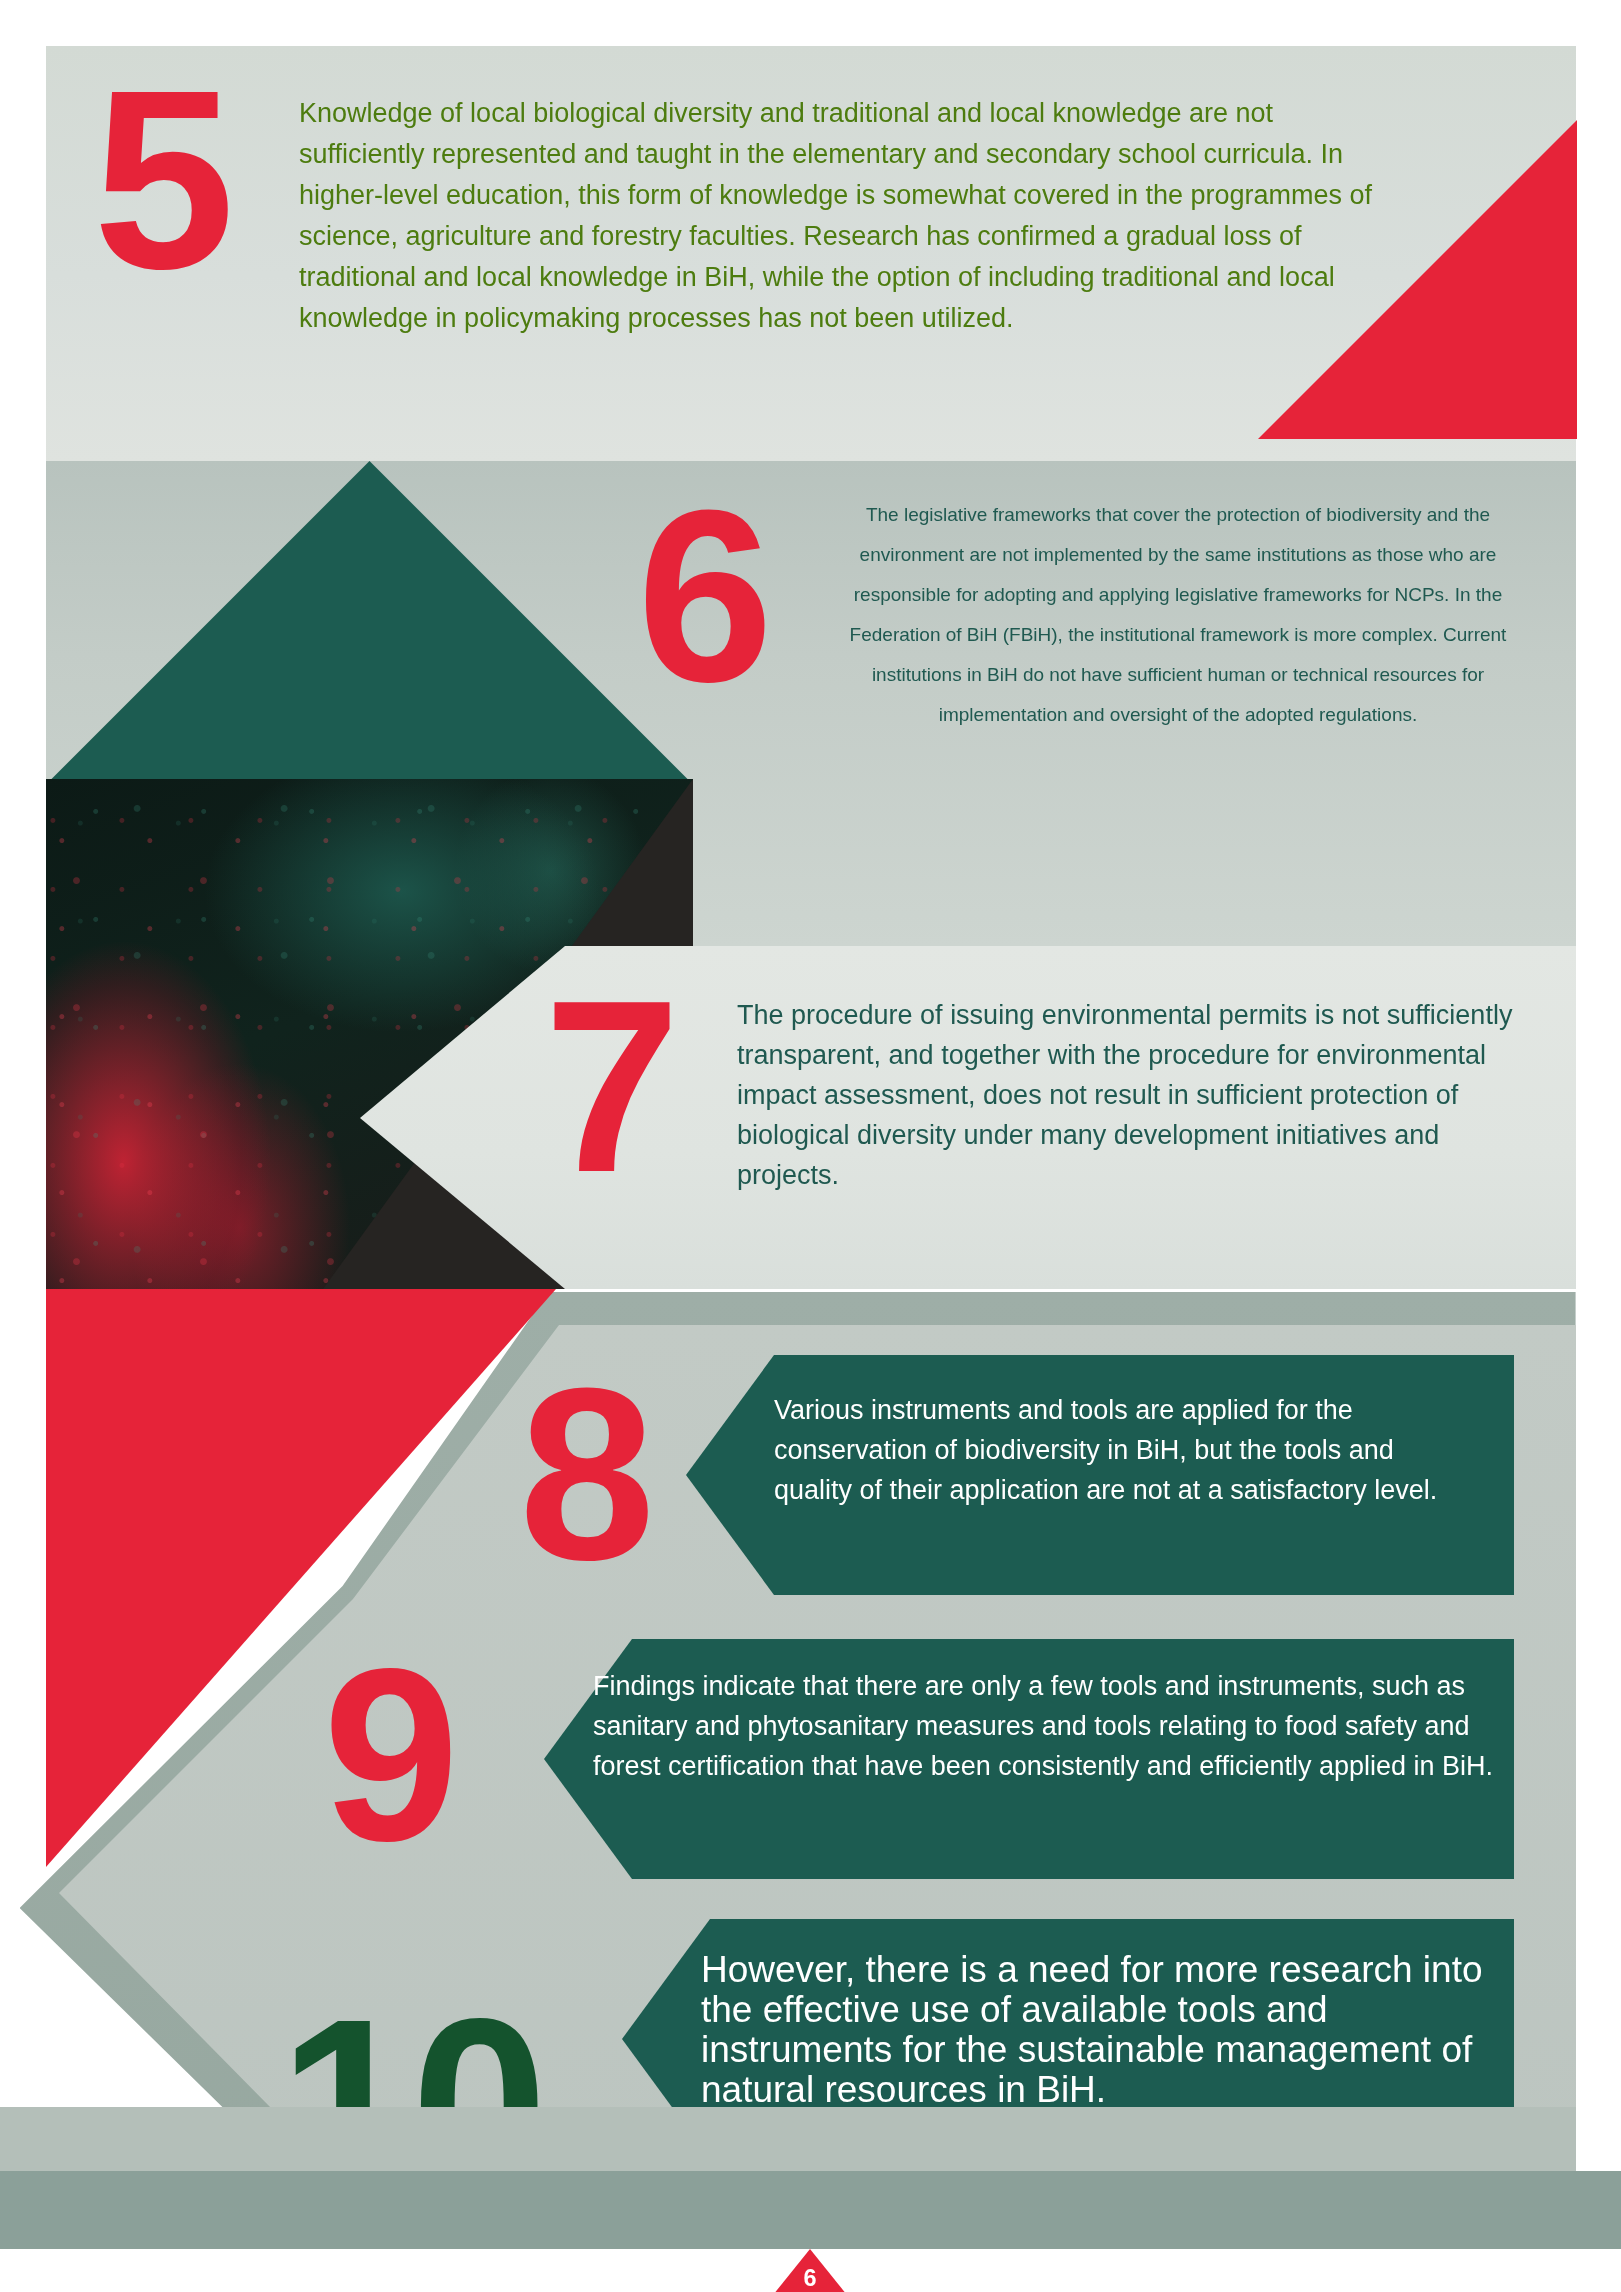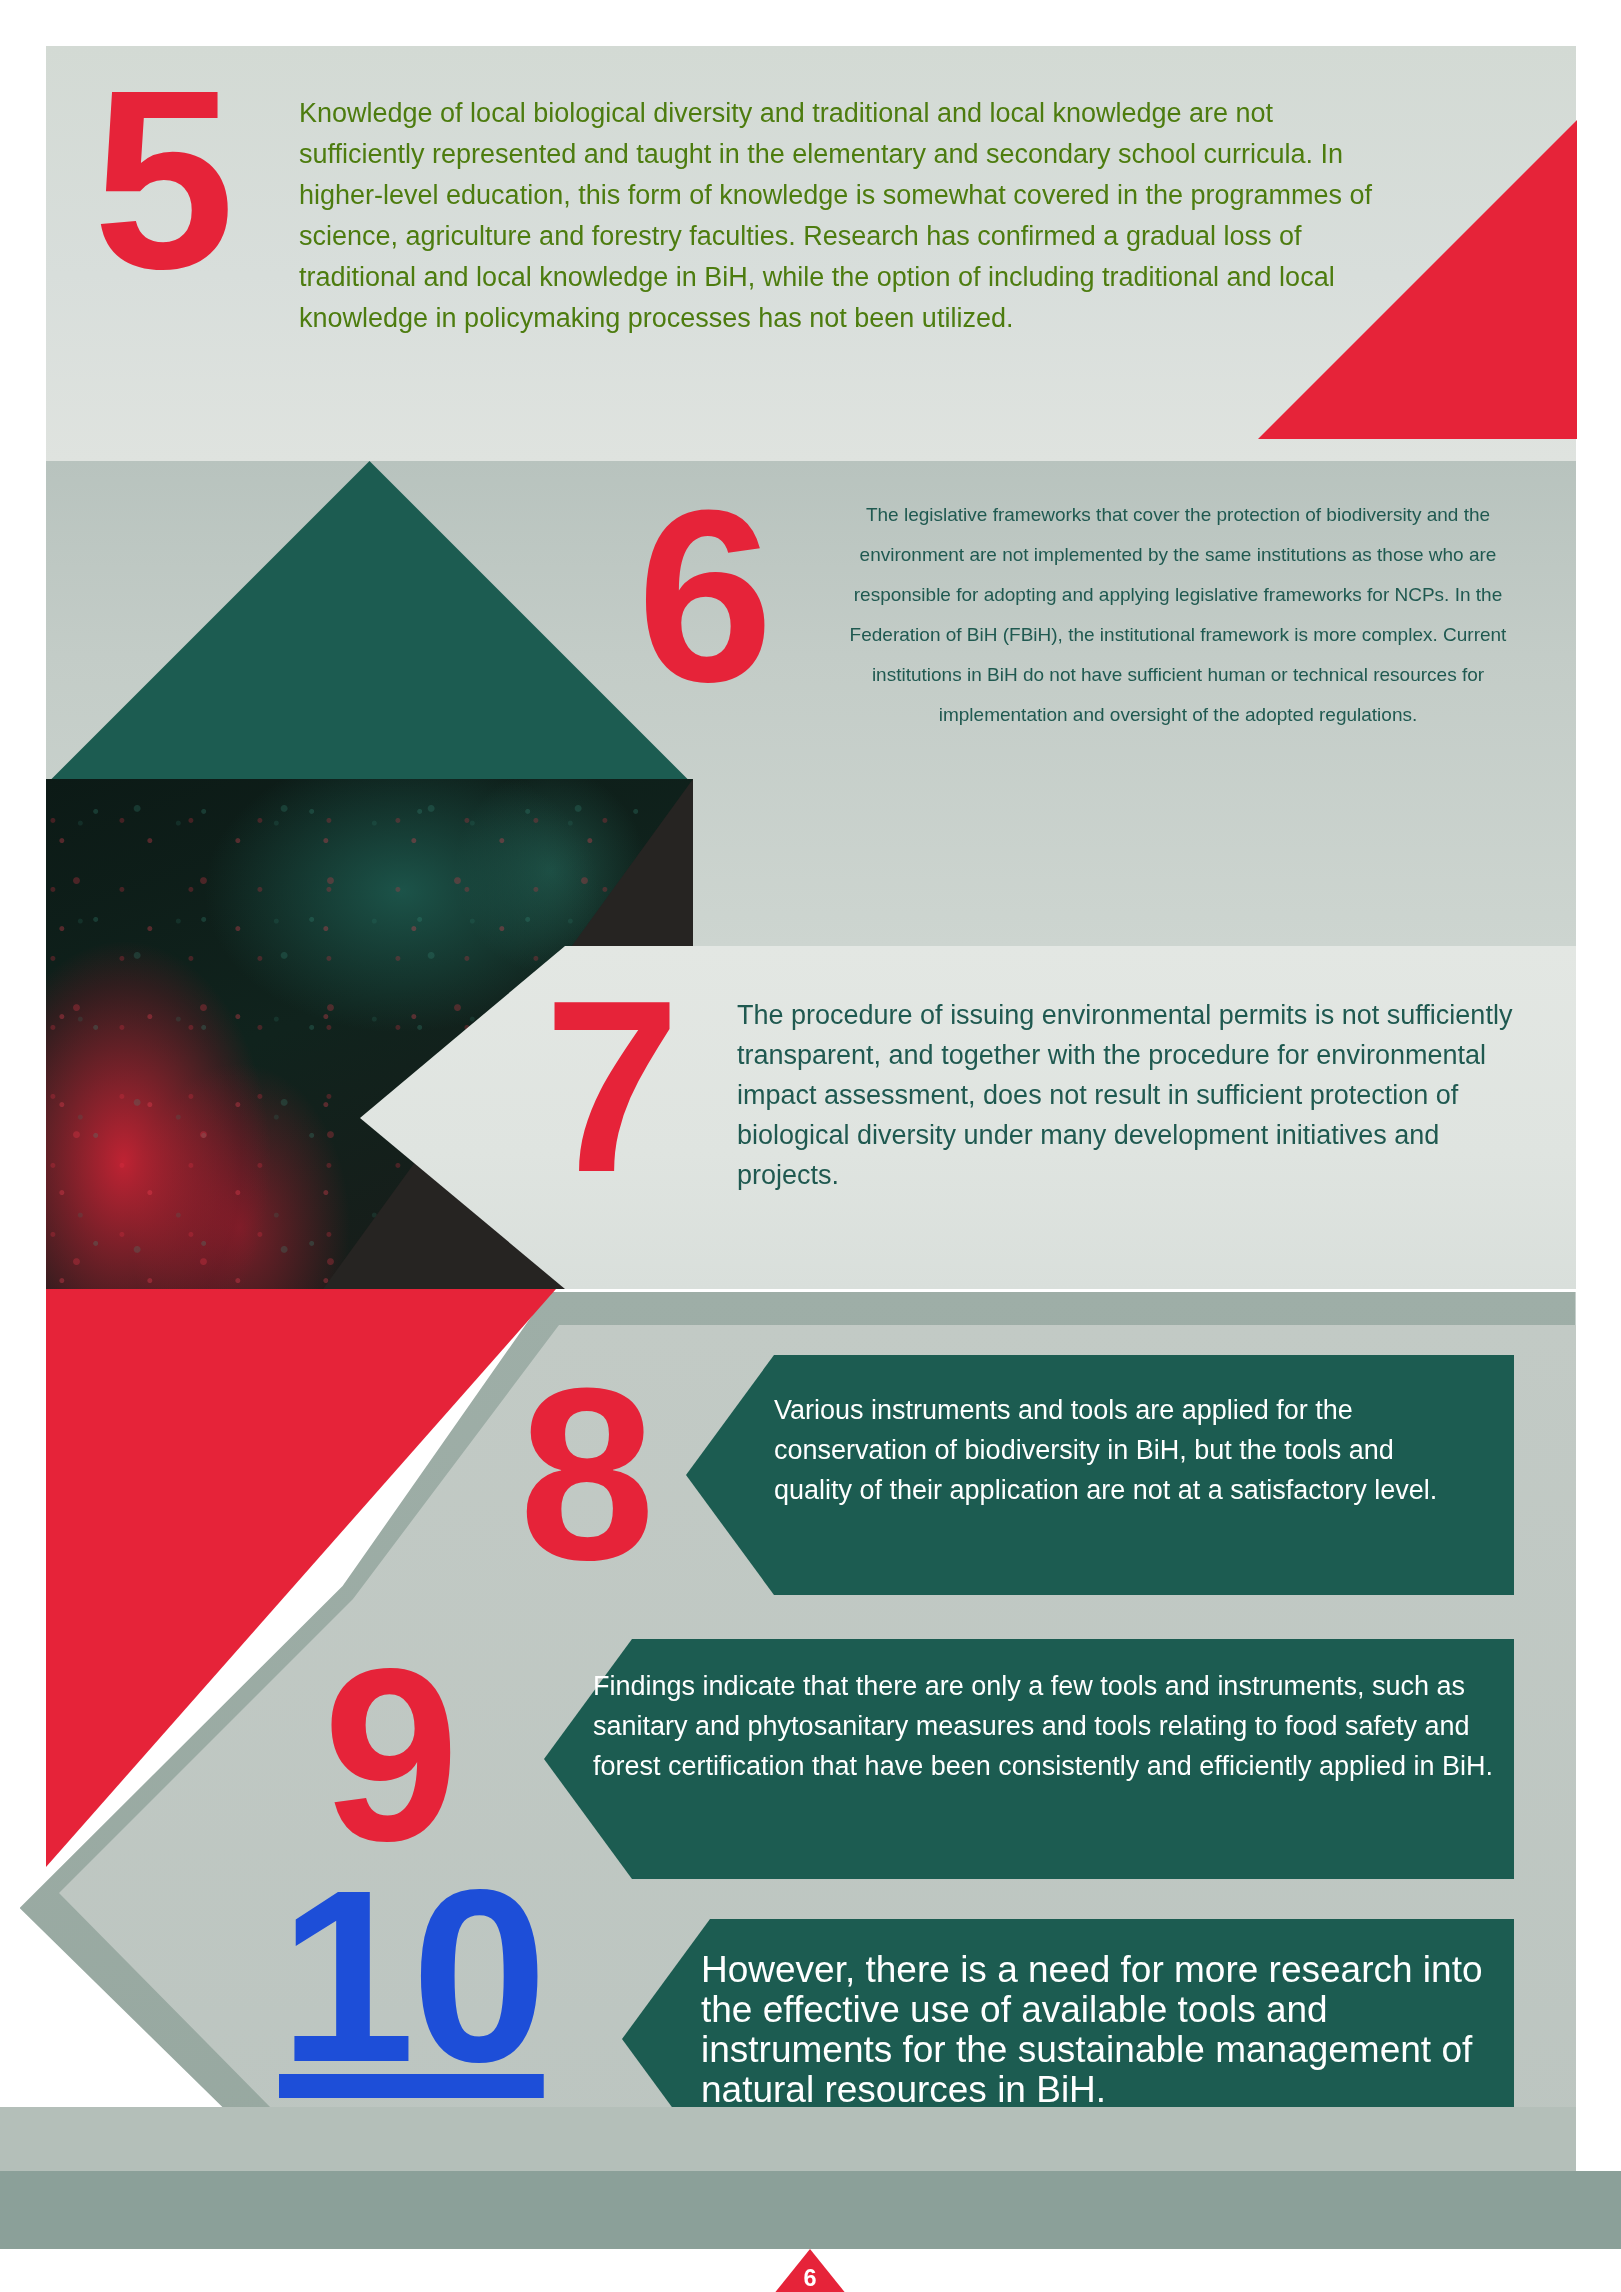--- a/index.html
+++ b/index.html
@@ -181,24 +181,24 @@
     margin-left: 20px;
   }
 
   
   #block10-box {
     left: 622px; top: 1919px; width: 892px; height: 240px;
     background: #1c5c51;
     clip-path: polygon(88px 0, 892px 0, 892px 240px, 88px 240px, 0 120px);
   }
   #block10-num {
-    left: 279px; top: 1860px;
-    font-size: 245px;
-    font-weight: 700;
-    color: #1d4ed8;
+    left: 279px; top: 1989px;
+    font-size: 245px;
+    font-weight: 700;
+    color: #14532d;
     line-height: 0.95;
     letter-spacing: -3.9px;
     text-decoration: underline;
   }
   #block10-text {
     left: 701px; top: 1950px; width: 784px;
     font-size: 37px;
     line-height: 40px;
     color: #ffffff;
   }

